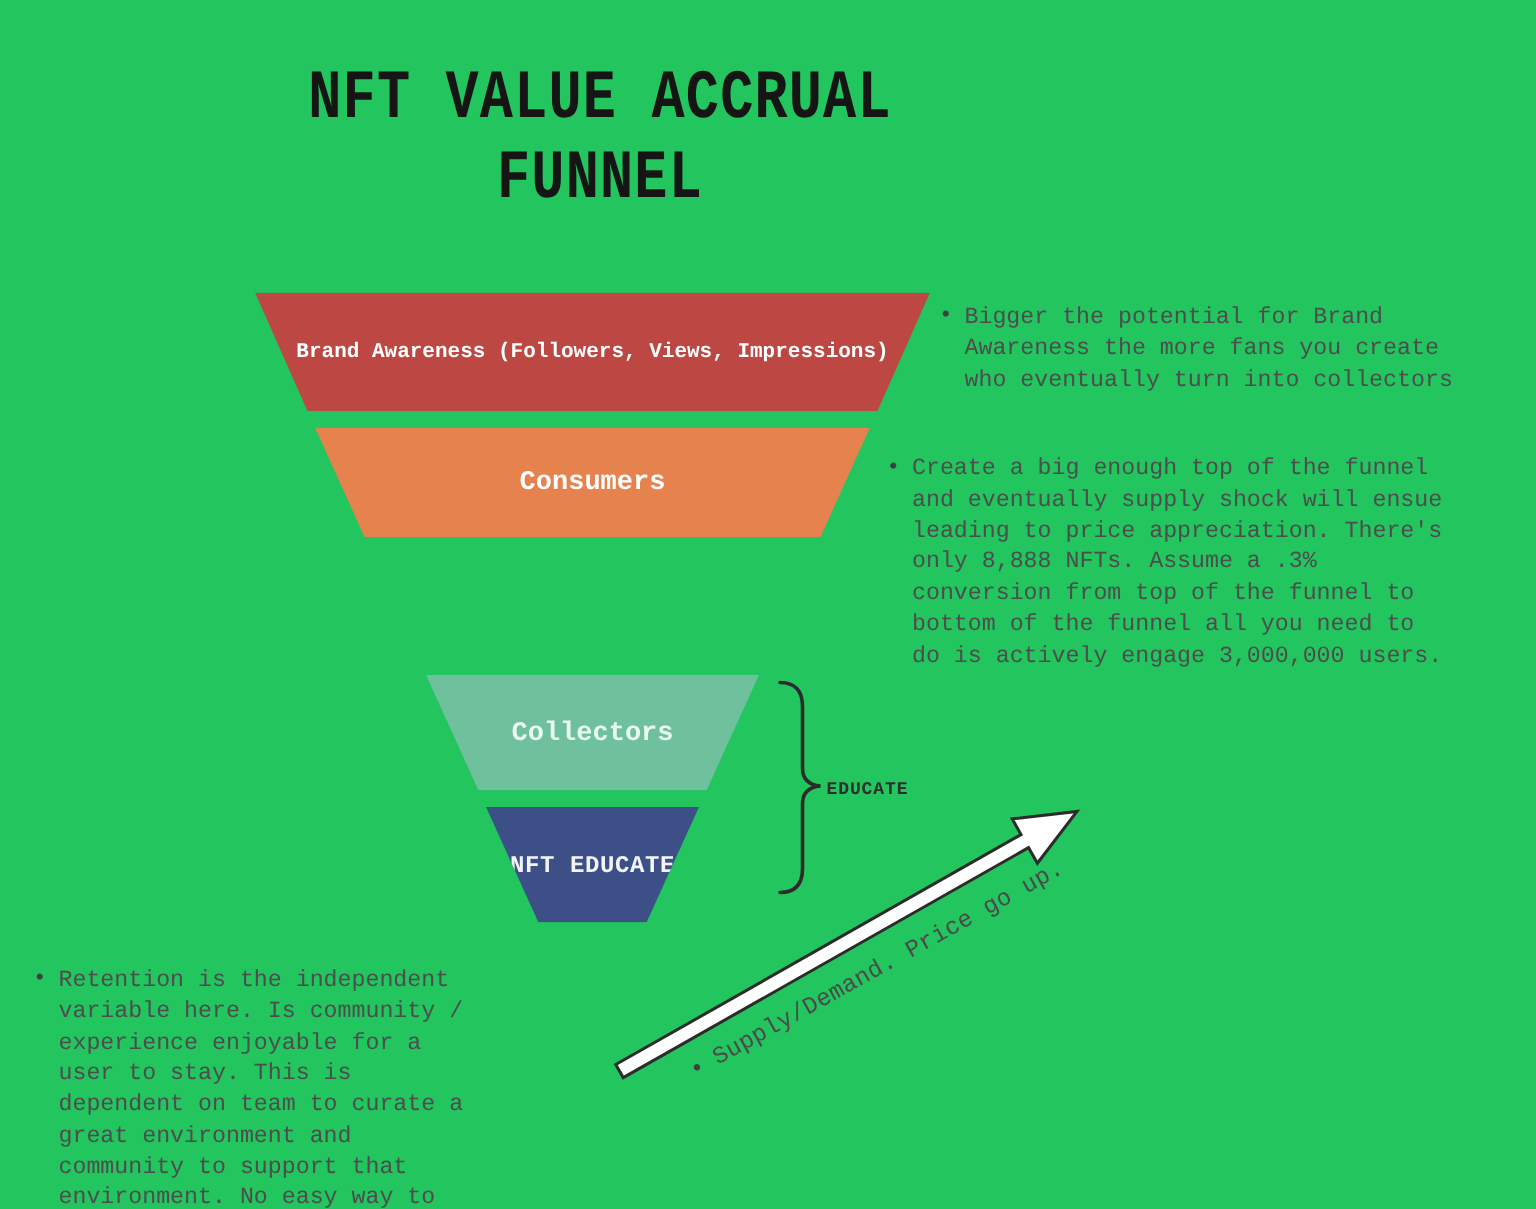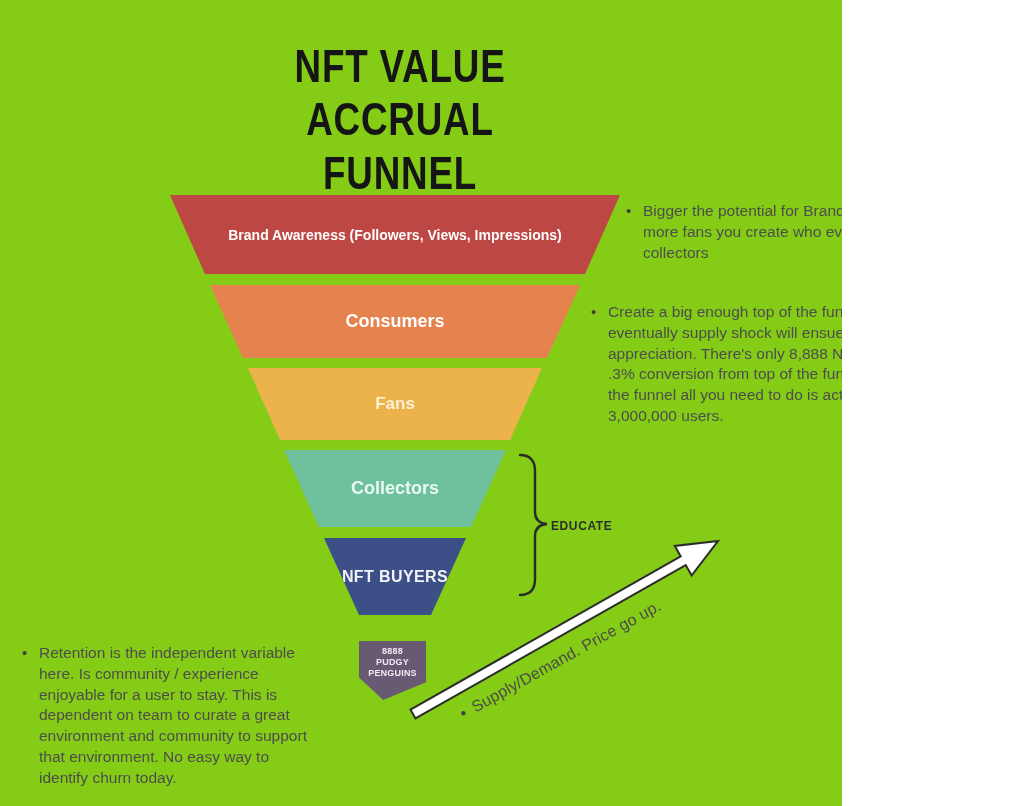--- a/index.html
+++ b/index.html
@@ -1,22 +1,22 @@
 <!DOCTYPE html>
 <html><head>
 <meta charset="utf-8">
 <style>
   html, body { margin: 0; padding: 0; background: #ffffff; }
   .canvas {
     position: relative;
-    width: 842px;
+    width: 1024px;
     height: 806px;
-    background: #84cc16;
+    background: #22c55e;
     overflow: hidden;
-    font-family: Liberation Sans, sans-serif;
+    font-family: Liberation Mono, monospace;
   }
 
   
   .title {
     position: absolute;
     left: 150px;
     top: 40px;
     width: 500px;
     margin: 0;
     text-align: center;
@@ -139,33 +139,25 @@
     <span>FUNNEL</span>
   </h1>
 
   <div class="funnel">
     <div class="band band1" style="background: rgb(230, 130, 78);">
       <span class="band-label" style="color: rgb(255, 255, 255);">Consumers</span>
     </div>
     <div class="band band0" style="background: rgb(189, 71, 67);">
       <span class="band-label" style="color: rgb(255, 255, 255);">Brand Awareness (Followers, Views, Impressions)</span>
     </div>
-    <div class="band band2" style="background: rgb(236, 178, 76);">
-      <span class="band-label" style="color: rgb(252, 242, 210);">Fans</span>
-    </div>
     <div class="band band3" style="background: rgb(111, 192, 156);">
       <span class="band-label" style="color: rgb(234, 250, 242); text-align: center;">Collectors</span>
     </div>
     <div class="band band4" style="background: rgb(60, 79, 135);">
-      <span class="band-label" style="color: rgb(242, 244, 250);">NFT BUYERS</span>
-    </div>
-    <div class="funnel-base" style="background: rgb(103, 90, 114);">
-      <span style="color: rgb(239, 234, 243);">8888</span>
-      <span style="color: rgb(239, 234, 243);">PUDGY</span>
-      <span style="color: rgb(239, 234, 243);">PENGUINS</span>
+      <span class="band-label" style="color: rgb(242, 244, 250);">NFT EDUCATE</span>
     </div>
   </div>
 
   <div class="bullet bullet-right-top">
     <span class="dot">•</span>
     <div class="text">Bigger the potential for Brand Awareness the more fans you create who eventually turn into collectors</div>
   </div>
 
   <div class="bullet bullet-right-middle">
     <span class="dot">•</span>

